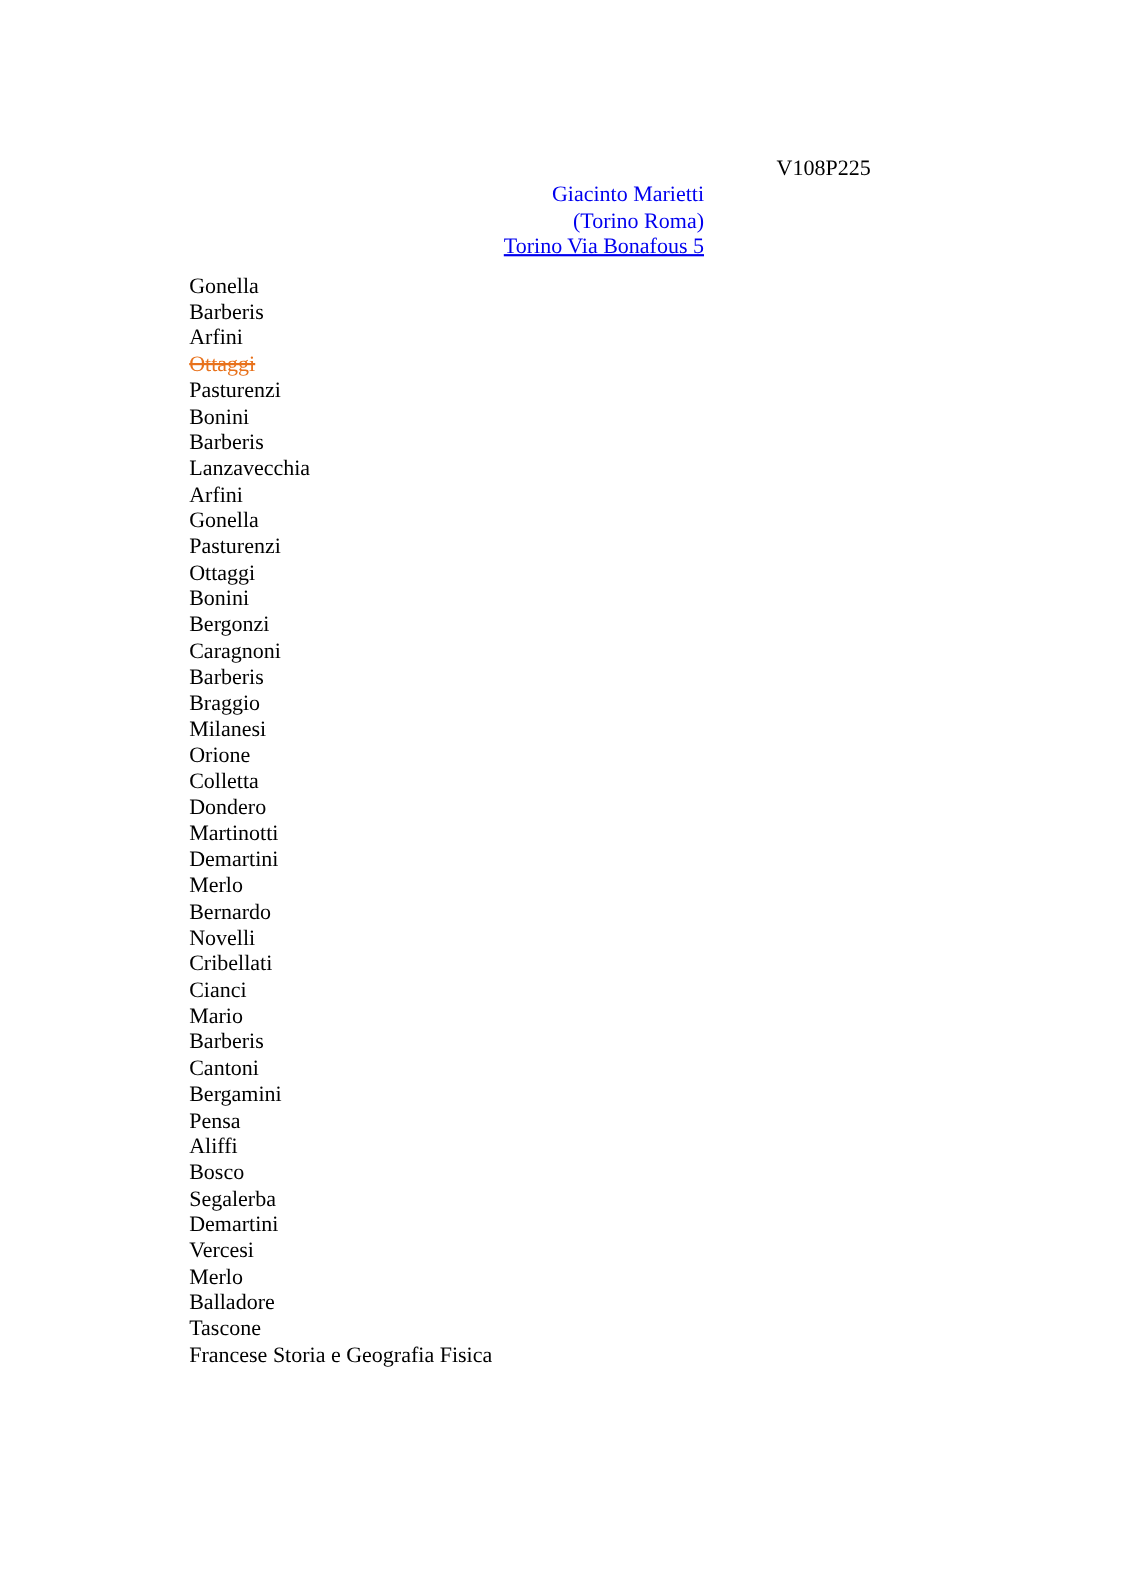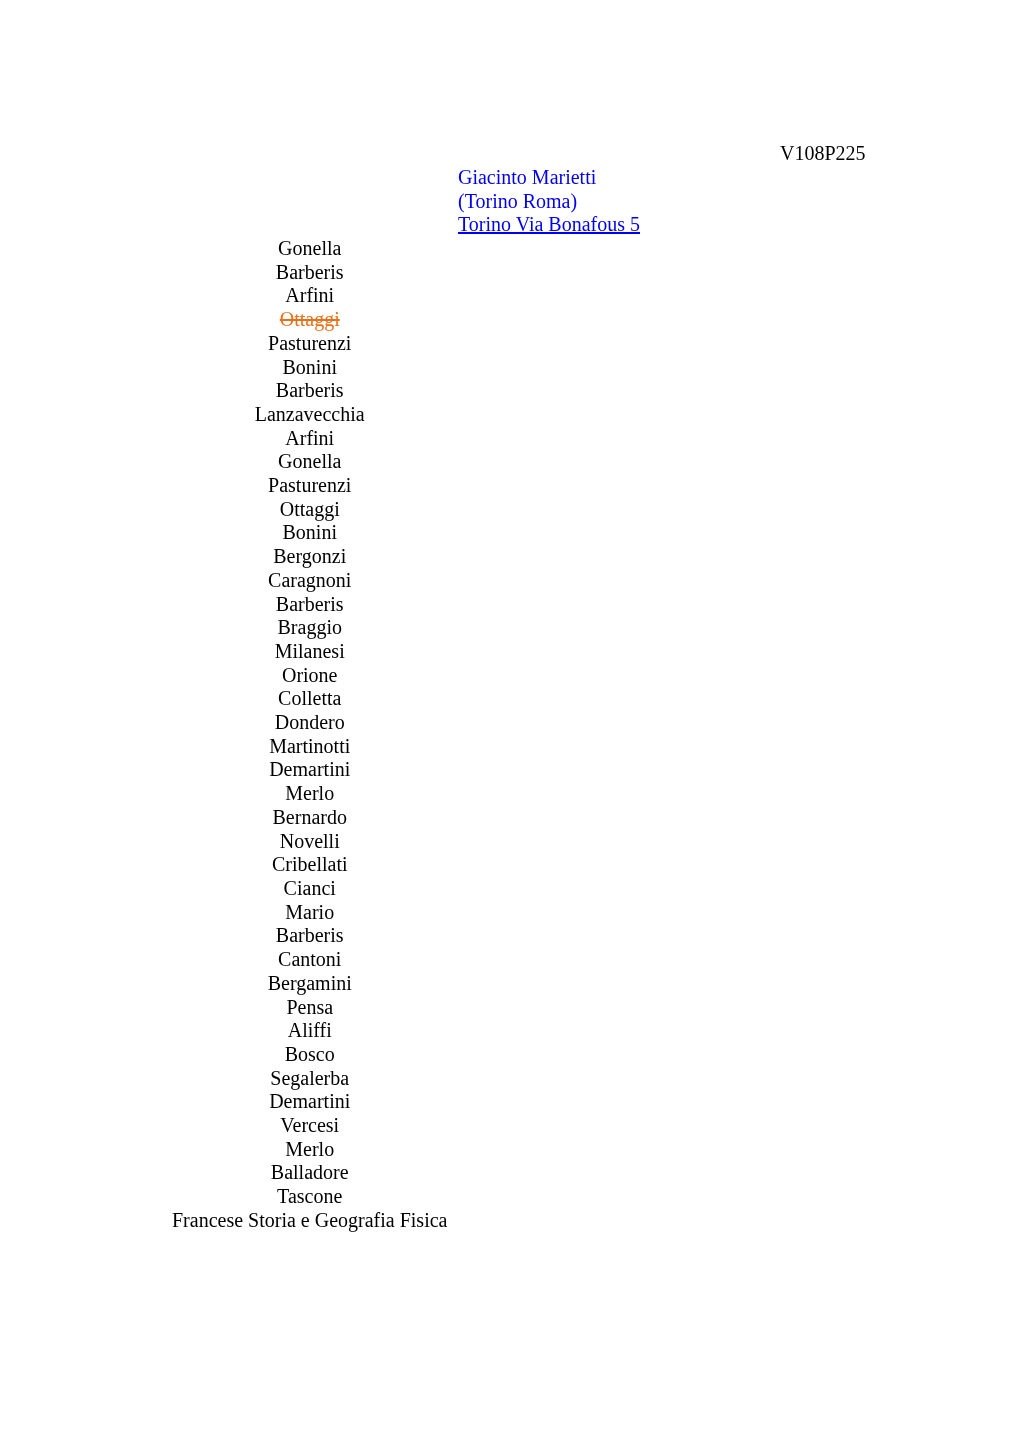--- a/index.html
+++ b/index.html
@@ -13,45 +13,44 @@
     height: 1450px;
     background: #ffffff;
     font-family: "Liberation Serif", serif;
     font-size: 20px;
     line-height: 23.7px;
     color: #000000;
     overflow: hidden;
   }
   .doc-code {
     position: absolute;
-    left: 780px;
+    left: 706px;
     top: 142px;
     white-space: nowrap;
   }
   .header-block {
     position: absolute;
     top: 166px;
     left: 549px;
     transform: translateX(-50%);
-    text-align: left;
+    text-align: right;
     white-space: nowrap;
     color: var(--link-blue, #0000EE);
   }
   .header-link {
     display: block;
     color: var(--link-blue, #0000EE);
     text-decoration: underline;
     cursor: pointer;
   }
   .name-list {
     position: absolute;
     left: 172px;
-    top: 237px;
+    top: 249px;
     white-space: nowrap;
-    text-align: center;
   }
   .name-list .deleted {
     color: var(--deleted-orange, #E8721C);
     text-decoration: line-through;
   }
 </style>
 </head>
 <body>
 
 <div class="page">

